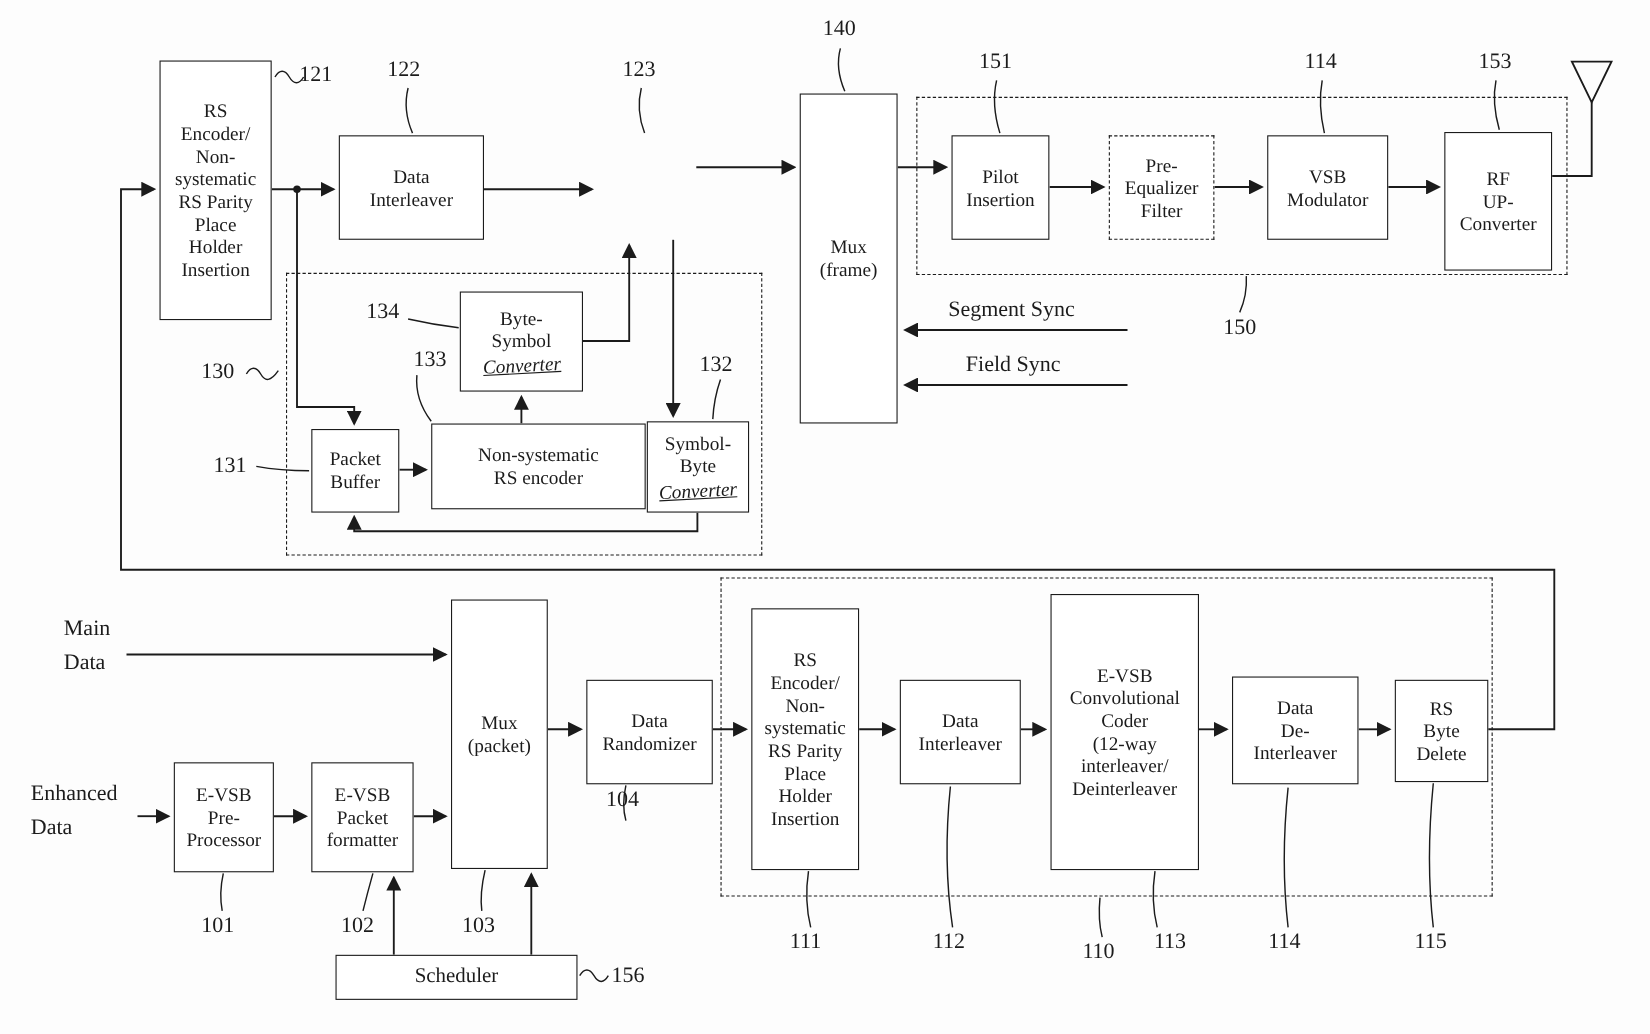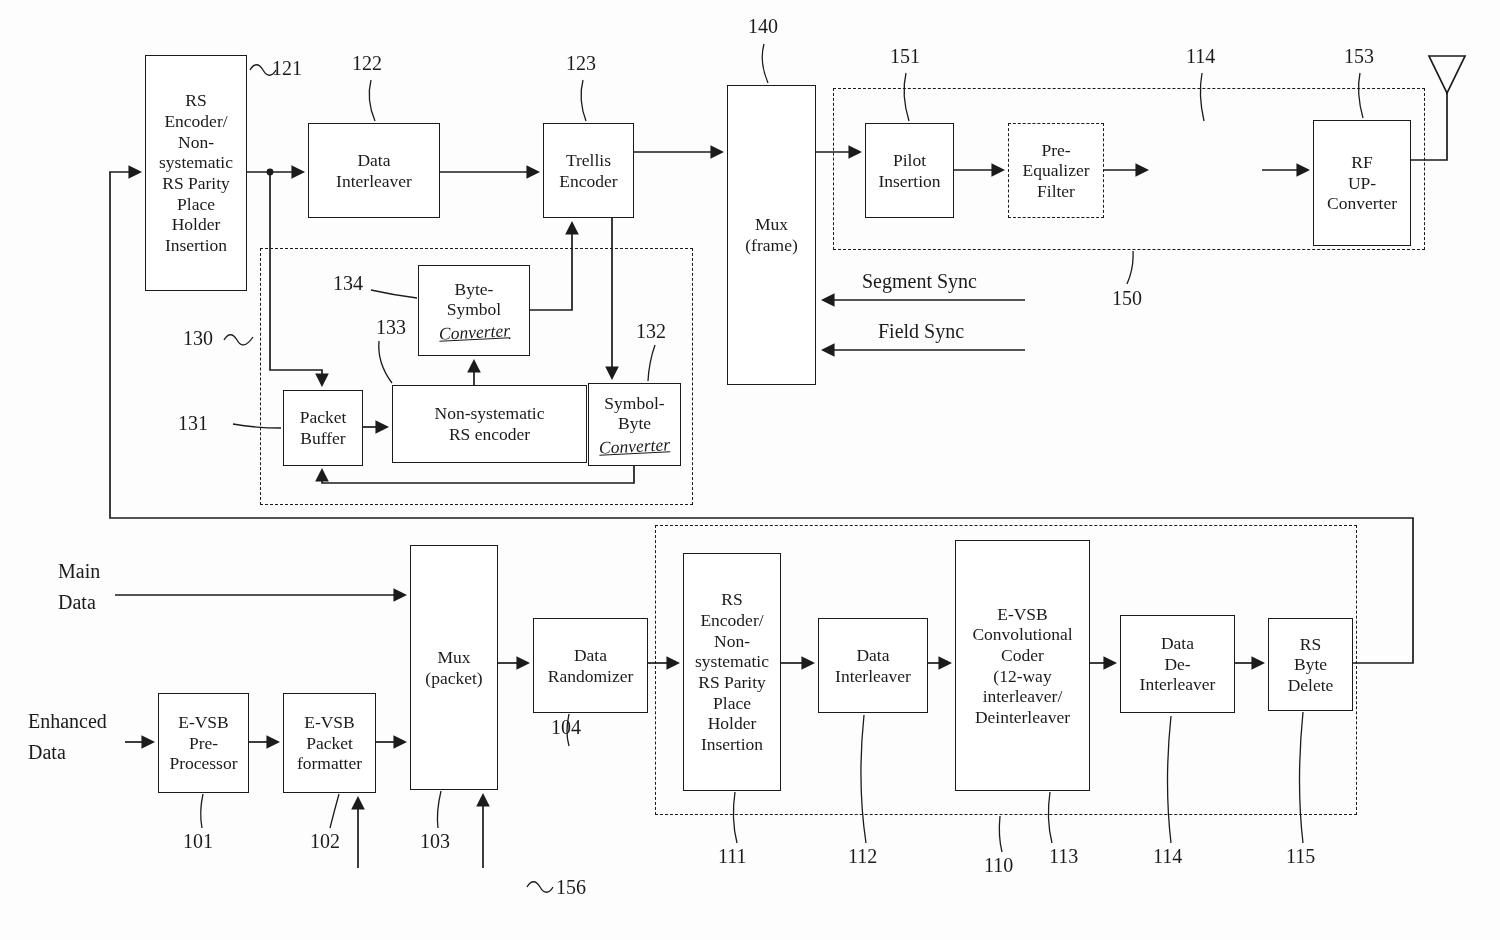--- a/index.html
+++ b/index.html
@@ -99,29 +99,29 @@
   <div class="box" style="left:145px;top:55px;width:102px;height:236px">RS
 Encoder/
 Non-
 systematic
 RS Parity
 Place
 Holder
 Insertion</div>
   <div class="box" style="left:308px;top:123px;width:132px;height:95px">Data
 Interleaver</div>
-  <div class="box" style="left:543px;top:123px;width:91px;height:95px">Trellis
-Encoder</div>
   <div class="box" style="left:727px;top:85px;width:89px;height:300px">Mux
 (frame)</div>
   <div class="box" style="left:865px;top:123px;width:89px;height:95px">Pilot
 Insertion</div>
   <div class="box dashed" style="left:1008px;top:123px;width:96px;height:95px">Pre-
 Equalizer
 Filter</div>
+  <div class="box" style="left:1152px;top:123px;width:110px;height:95px">VSB
+Modulator</div>
   <div class="box" style="left:1313px;top:120px;width:98px;height:126px">RF
 UP-
 Converter</div>
 
   <div class="box" style="left:418px;top:265px;width:112px;height:91px">
     <span>Byte-
 Symbol</span>
     <span class="hand">Converter</span>
   </div>
   <div class="box" style="left:283px;top:390px;width:80px;height:76px">Packet
@@ -159,34 +159,35 @@
 Coder
 (12-way
 interleaver/
 Deinterleaver</div>
   <div class="box" style="left:1120px;top:615px;width:115px;height:98px">Data
 De-
 Interleaver</div>
   <div class="box" style="left:1268px;top:618px;width:85px;height:93px">RS
 Byte
 Delete</div>
+  <div class="box" style="left:305px;top:868px;width:220px;height:41px;font-size:19px">Scheduler</div>
 
   <div class="ref" style="left:272px;top:57px">121</div>
   <div class="ref" style="left:352px;top:52px">122</div>
   <div class="ref" style="left:566px;top:52px">123</div>
   <div class="ref" style="left:748px;top:15px">140</div>
   <div class="ref" style="left:890px;top:45px">151</div>
   <div class="ref" style="left:1186px;top:45px">114</div>
   <div class="ref" style="left:1344px;top:45px">153</div>
   <div class="ref" style="left:1112px;top:287px">150</div>
   <div class="ref" style="left:183px;top:327px">130</div>
   <div class="ref" style="left:333px;top:272px">134</div>
   <div class="ref" style="left:376px;top:316px">133</div>
   <div class="ref" style="left:636px;top:320px">132</div>
-  <div class="ref" style="left:178px;top:412px">131</div>
+  <div class="ref" style="left:194px;top:412px">131</div>
   <div class="ref" style="left:183px;top:830px">101</div>
   <div class="ref" style="left:310px;top:830px">102</div>
   <div class="ref" style="left:420px;top:830px">103</div>
   <div class="ref" style="left:551px;top:716px">104</div>
   <div class="ref" style="left:556px;top:876px">156</div>
   <div class="ref" style="left:984px;top:854px">110</div>
   <div class="ref" style="left:718px;top:845px">111</div>
   <div class="ref" style="left:848px;top:845px">112</div>
   <div class="ref" style="left:1049px;top:845px">113</div>
   <div class="ref" style="left:1153px;top:845px">114</div>

